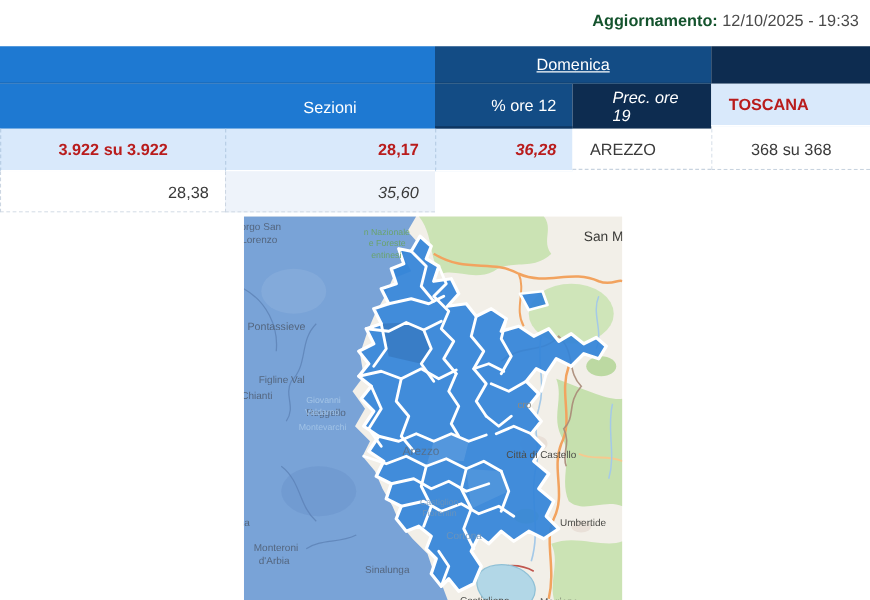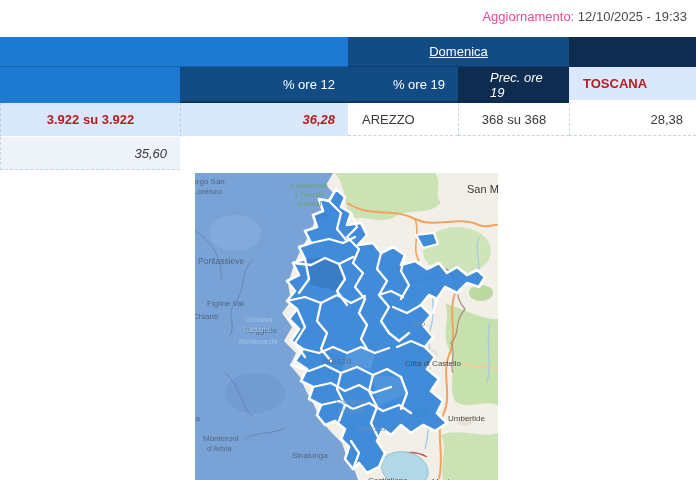--- a/index.html
+++ b/index.html
@@ -1,21 +1,21 @@
 <!DOCTYPE html>
 <html><head>
 <meta charset="utf-8">
 <style>
   html,body{margin:0;padding:0;width:696px;height:480px;overflow:hidden;background:#fff;
     font-family:"Liberation Sans",sans-serif;}
   .page{position:relative;width:696px;height:480px;}
 
   
   .update{position:absolute;top:9px;right:9px;font-size:13px;color:#4a4a4a;}
-  .update b{color:#ec4899;font-weight:normal;}
+  .update b{color:#14532d;font-weight:bold;}
 
   
   .tbl{position:absolute;top:37px;left:0;width:696px;display:grid;
        grid-template-columns:180px 168px 110px 111px 127px;font-size:13px;}
   .cell{display:flex;align-items:center;box-sizing:border-box;}
   .h1{height:30px;text-decoration:underline;} .h2{height:36px;}
   .bg-bright{background:#1e79d2;} .bg-mid{background:#134c85;} .bg-navy{background:#0d2c50;}
   .h1.bg-bright,.h1.bg-mid{border-bottom:1px solid rgba(0,0,0,.18);}
   .h2.bg-mid{border-bottom:2px solid #0e3560;}
   .htext{color:#fff;}
@@ -44,26 +44,27 @@
     <span>12/10/2025 - 19:33</span>
   </div>
 
   <div class="tbl">
 
     <div class="cell h1 bg-bright" style="grid-column:1/3"></div>
     <div class="cell h1 bg-mid htext center" style="grid-column:3/5">Domenica</div>
     <div class="cell h1 bg-navy"></div>
 
     <div class="cell h2 bg-bright"></div>
+    <div class="cell h2 bg-bright htext center">Sezioni</div>
     <div class="cell h2 bg-mid htext num">% ore 12</div>
-    <div class="cell h2 bg-mid htext num">% ore 19</div>
     <div class="cell h2 bg-navy htext num ital">Prec. ore 19</div>
 
     <div class="cell r1 name">TOSCANA</div>
     <div class="cell r1 center sep">3.922 su 3.922</div>
+    <div class="cell r1 num sep">28,17</div>
     <div class="cell r1 num sep ital">36,28</div>
 
     <div class="cell r2 name">AREZZO</div>
     <div class="cell r2 center sep">368 su 368</div>
     <div class="cell r2 num sep">28,38</div>
     <div class="cell r2 num sep ital preccell">35,60</div>
   </div>
 
   <div class="map">
     <svg width="303" height="312" viewBox="0 0 303 312" xmlns="http://www.w3.org/2000/svg">

